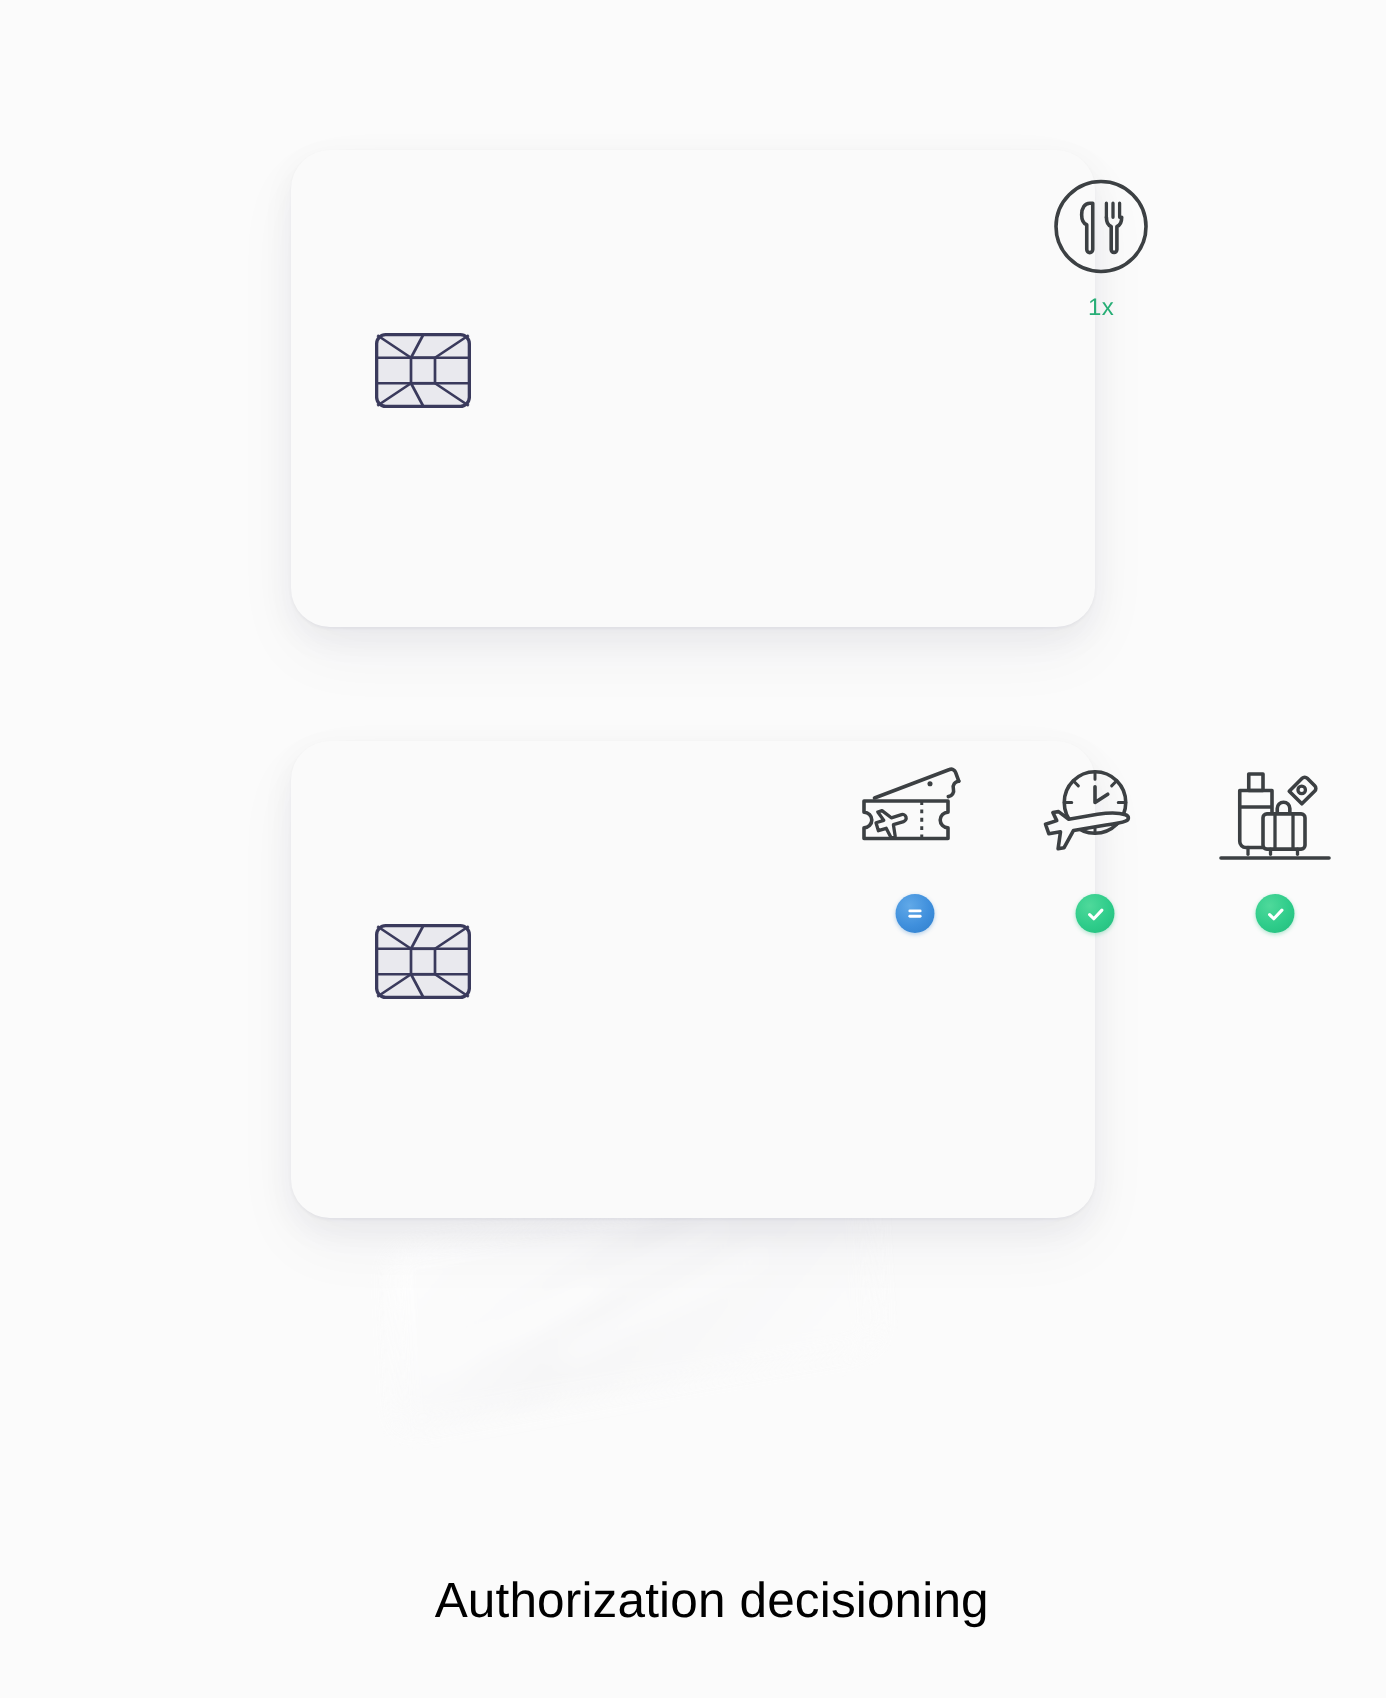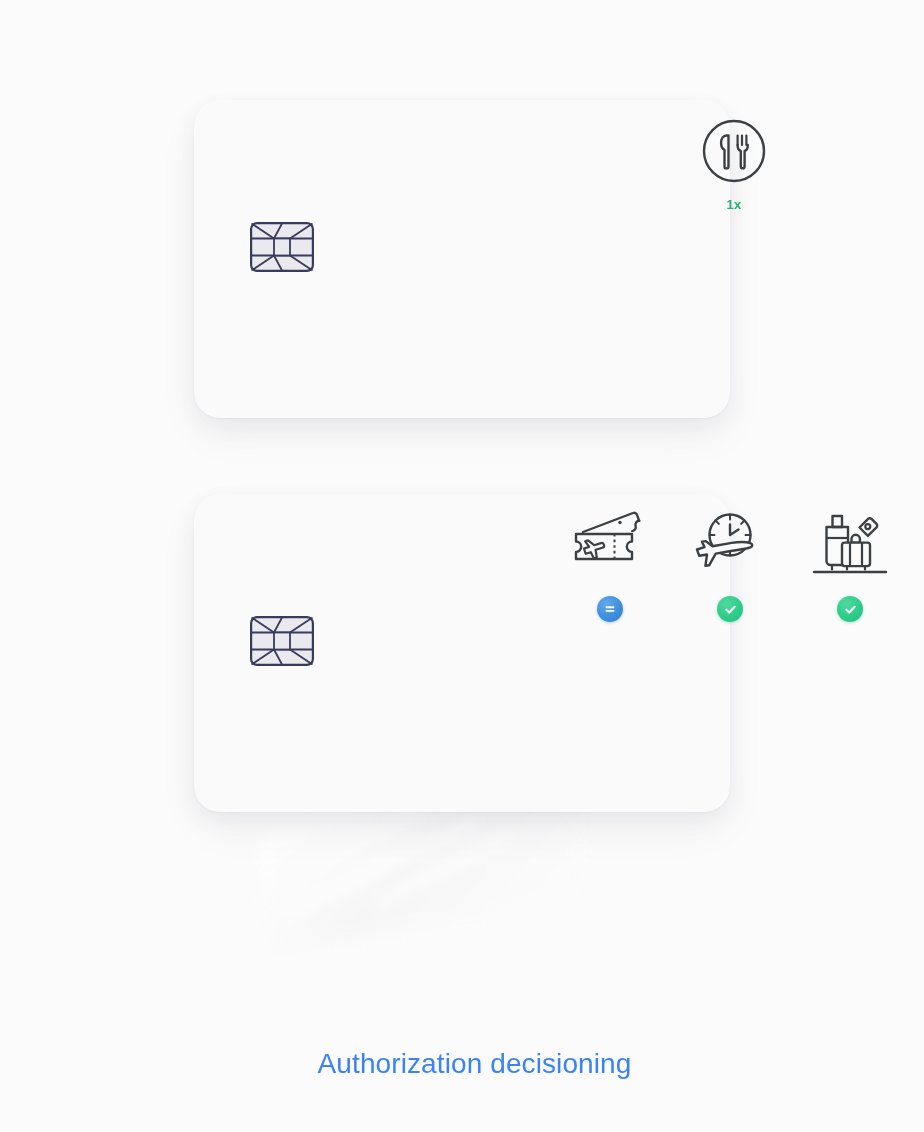--- a/index.html
+++ b/index.html
@@ -84,22 +84,22 @@
   .icon-cell {
     display: flex;
     flex-direction: column;
     align-items: center;
   }
   .icon-art {
     display: block;
   }
   .multiplier {
     margin-top: 14px;
-    font-size: 13px;
-    font-weight: 700;
+    font-size: 16px;
+    font-weight: 400;
     color: #27ae76;
     letter-spacing: .2px;
     line-height: 1;
   }
 
   #rewards-icons {
     left: 478px;
     top: 18px;
   }
   #rewards-icons .icon-cell { width: 124px; }
@@ -129,23 +129,23 @@
     box-shadow: 0 1px 3px rgba(47, 126, 203, .35);
   }
 
   
   #caption {
     position: absolute;
     left: 0;
     right: 0;
     top: 1048px;
     text-align: center;
-    font-size: 28px;
+    font-size: 33px;
     font-weight: 400;
-    color: #3b82f6;
+    color: #000000;
     letter-spacing: .1px;
     margin-left: 25px;
   }
 </style>
 </head>
 <body>
 
 <div class="stage">
 
   <div class="ghost-card">

